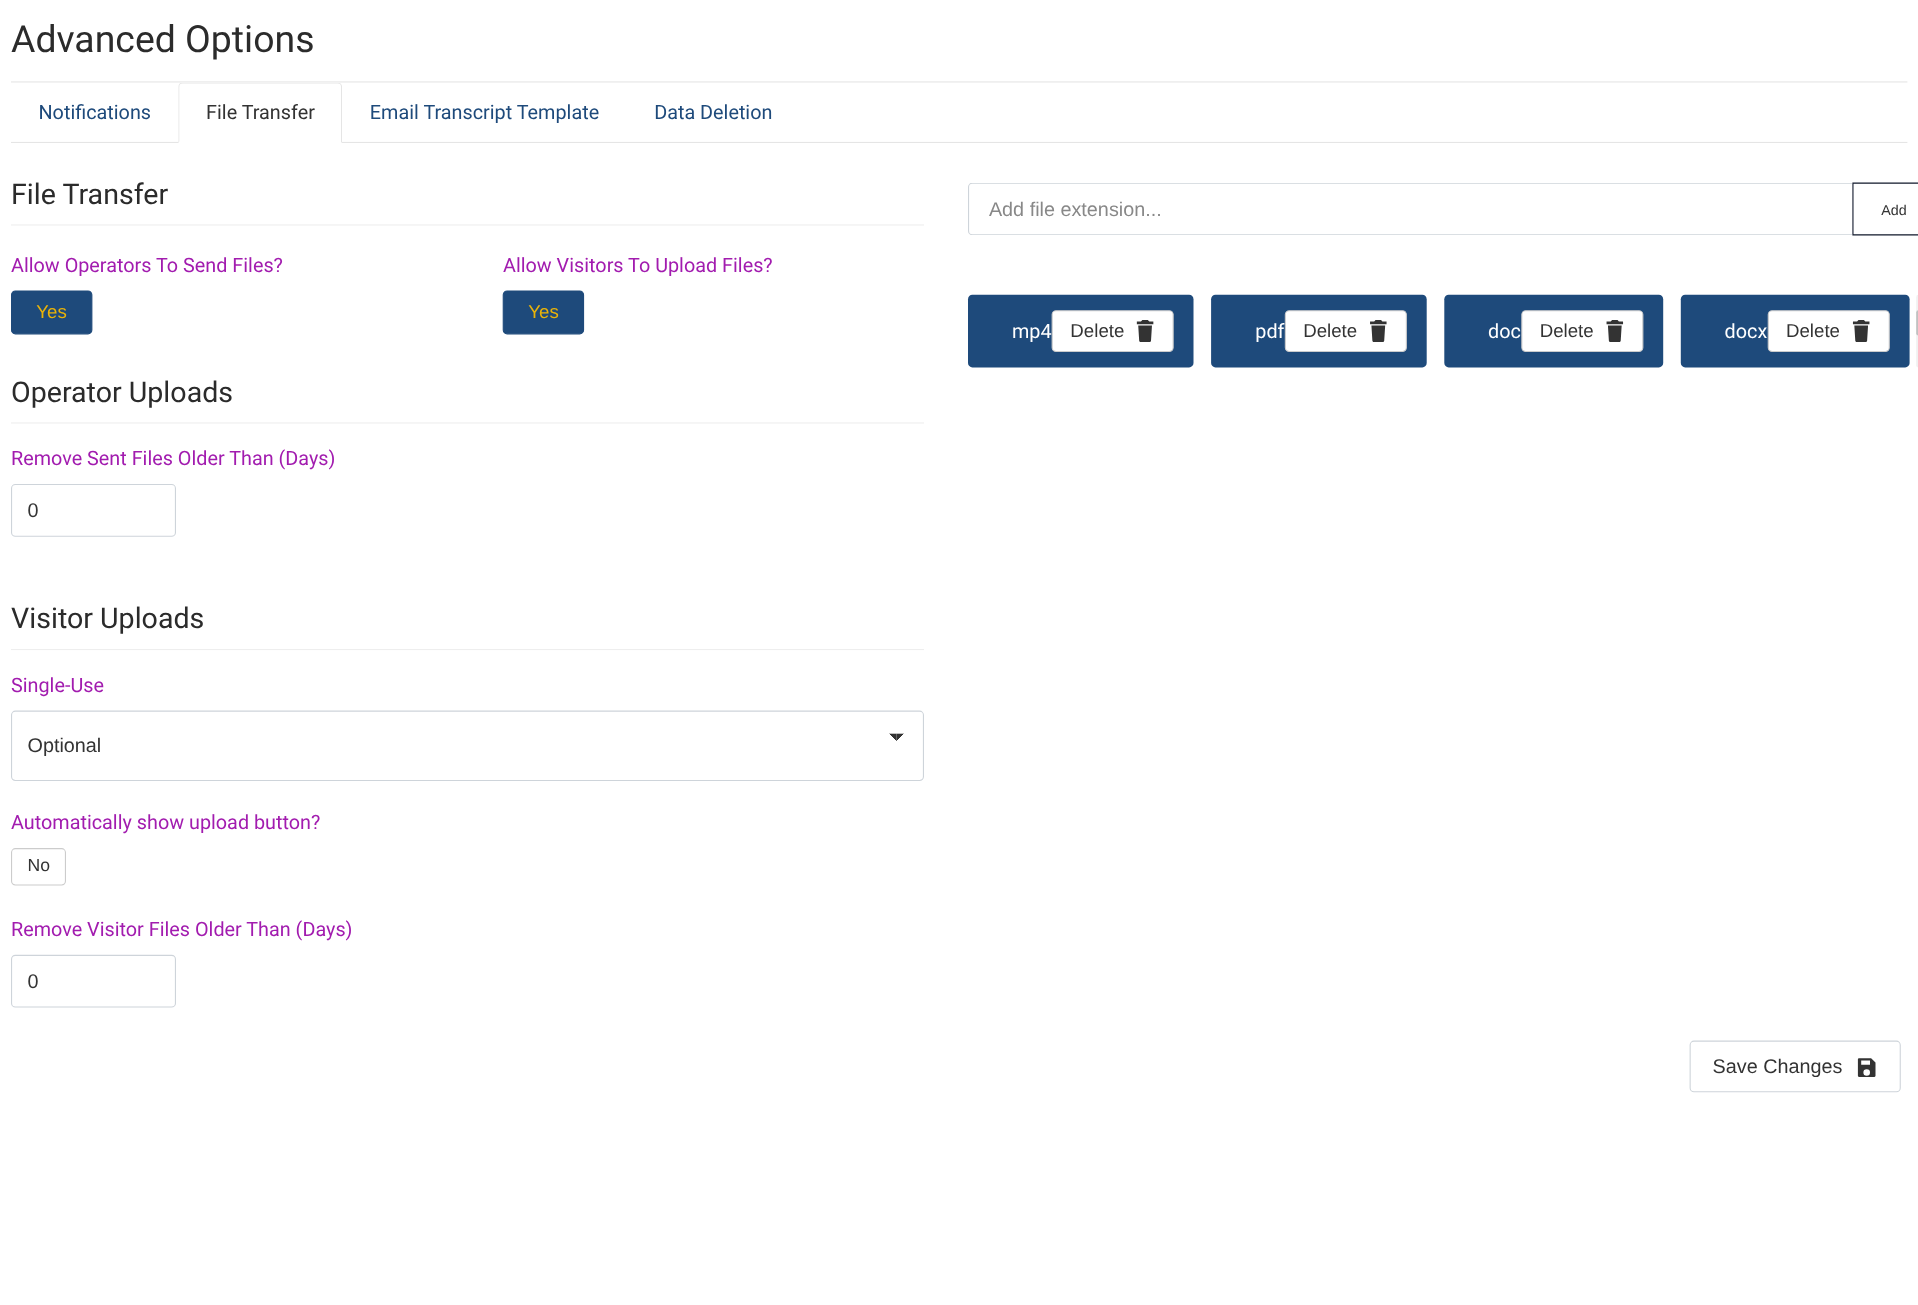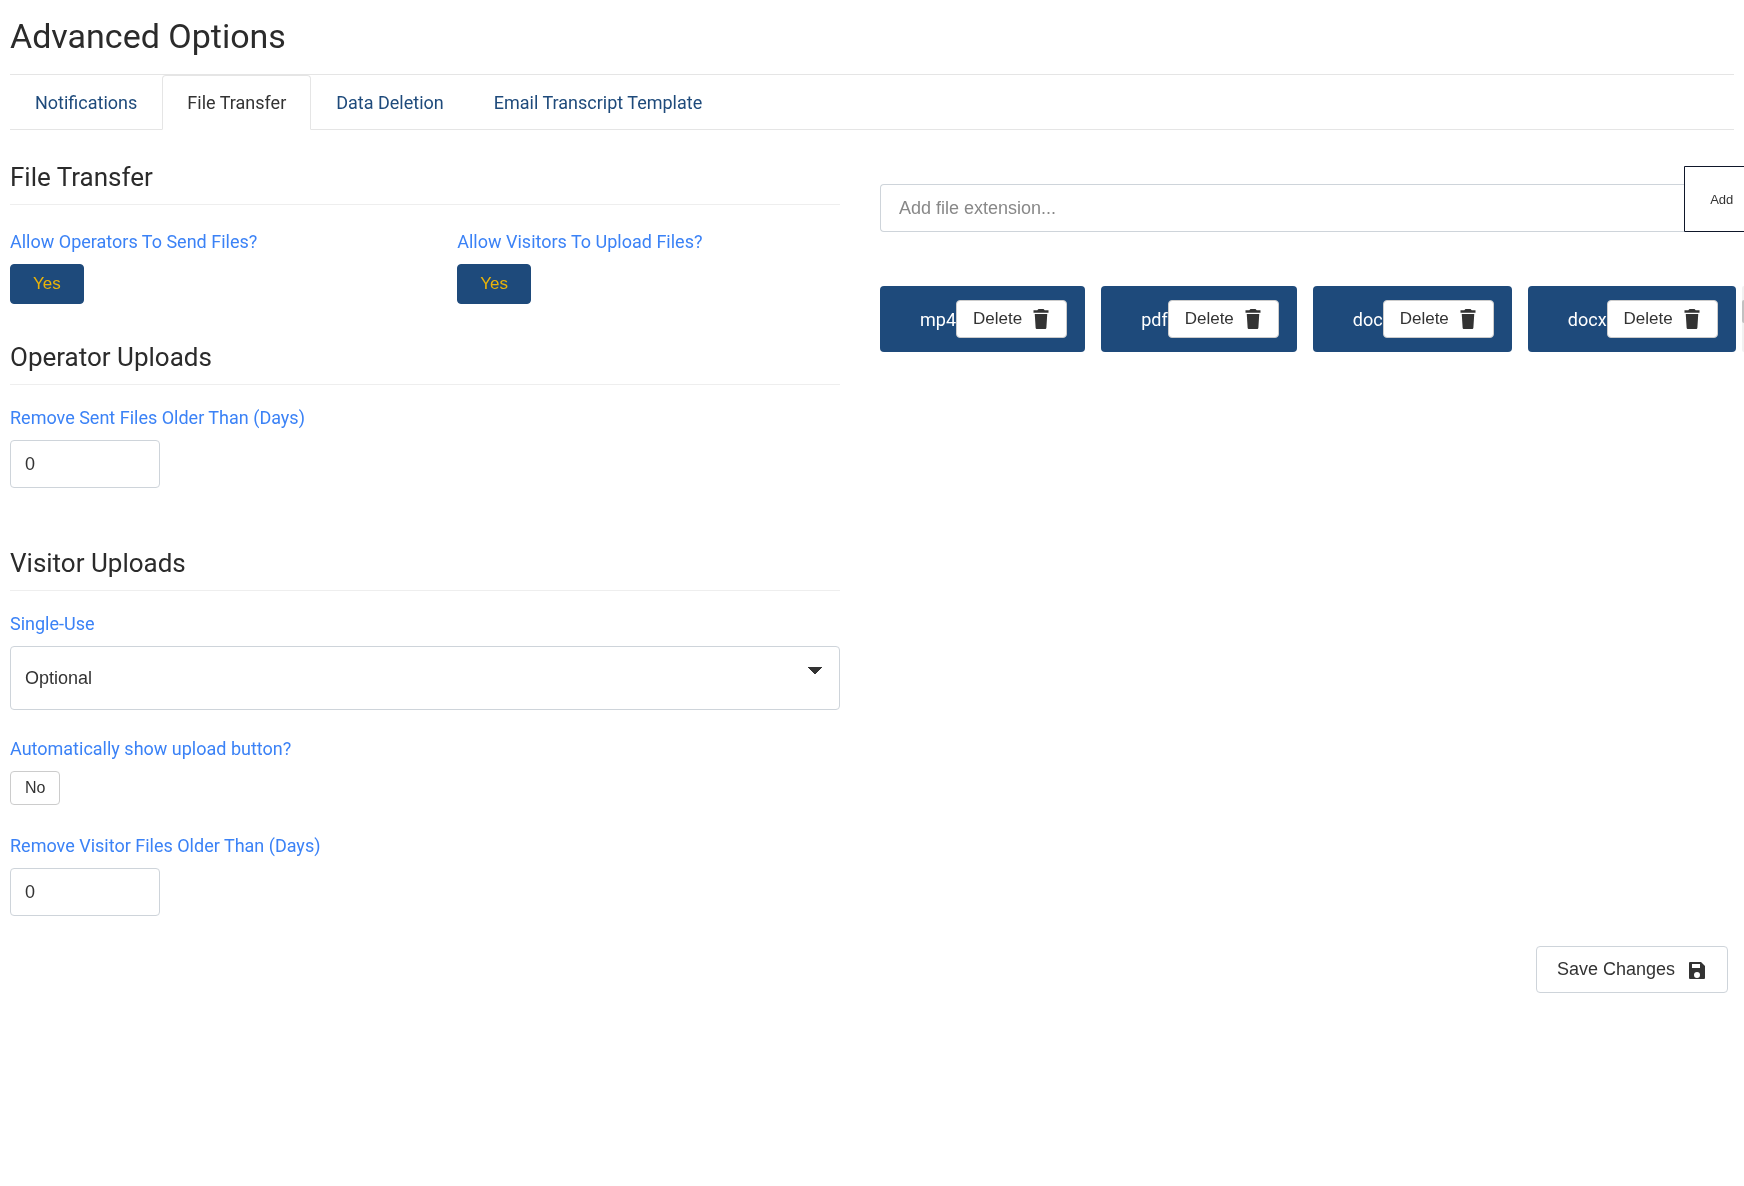--- a/index.html
+++ b/index.html
@@ -42,21 +42,21 @@
     background:#fff;
   }
   .columns { display:flex; gap: 40px; margin-top: 12px;}
   .left-col { flex: 0 0 830px; }
   .right-col { flex: 1; padding-right: 10px; }
 
   h2.section { font-size: 26px; font-weight:400; color:#2b2b2b; margin: 20px 0 10px 0; }
   .sub-hr { border:none; border-top:1px solid #eee; margin: 12px 0 22px 0;}
 
   .row-pair { display:flex; gap: 200px; }
-  .field-label { font-size:18px; color:#3b82f6; margin: 4px 0 12px 0; }
+  .field-label { font-size:18px; color:#a21caf; margin: 4px 0 12px 0; }
 
   .btn {
     display:inline-flex;
     align-items:center;
     justify-content:center;
     gap:8px;
     font-size:17px;
     padding: 9px 22px;
     border-radius:4px;
     border:1px solid #ccc;
@@ -78,21 +78,21 @@
     background-image: linear-gradient(45deg, transparent 50%, #333 50%), linear-gradient(135deg, #333 50%, transparent 50%);
     background-position: calc(100% - 24px) 20px, calc(100% - 17px) 20px;
     background-size: 7px 7px, 7px 7px;
     background-repeat: no-repeat;
   }
 
   .ext-input-group { display:flex; margin-top: 24px; }
   .ext-input {
     flex:1; height:48px; font-size:18px; padding:0 18px;
     border:1px solid #ced4da; border-right:none; border-radius:4px 0 0 4px;
-    background:#fff; color:#333;margin-top:18px;
+    background:#fff; color:#333;
   }
   .ext-input::placeholder { color:#888; }
   .ext-add-btn {
     width:76px; border:1px solid #0f172a; border-radius:0 4px 4px 0;
     background:#fff; font-size:13px; color:#333; cursor:pointer;
   }
 
   .ext-list-wrap { margin-top: 54px; display:flex; }
   .ext-list { flex:1; display:flex; gap:16px; }
   .ext-row {
@@ -124,22 +124,22 @@
 </style>
 </head>
 <body>
 
 <h1 class="page-title">Advanced Options</h1>
 <hr class="hr">
 
 <div class="tabs">
   <div class="tab">Notifications</div>
   <div class="tab active">File Transfer</div>
+  <div class="tab">Email Transcript Template</div>
   <div class="tab">Data Deletion</div>
-  <div class="tab">Email Transcript Template</div>
 </div>
 
 <div class="columns">
   <div class="left-col">
     <h2 class="section">File Transfer</h2>
     <hr class="sub-hr">
 
     <div class="row-pair">
       <div>
         <div class="field-label">Allow Operators To Send Files?</div>

